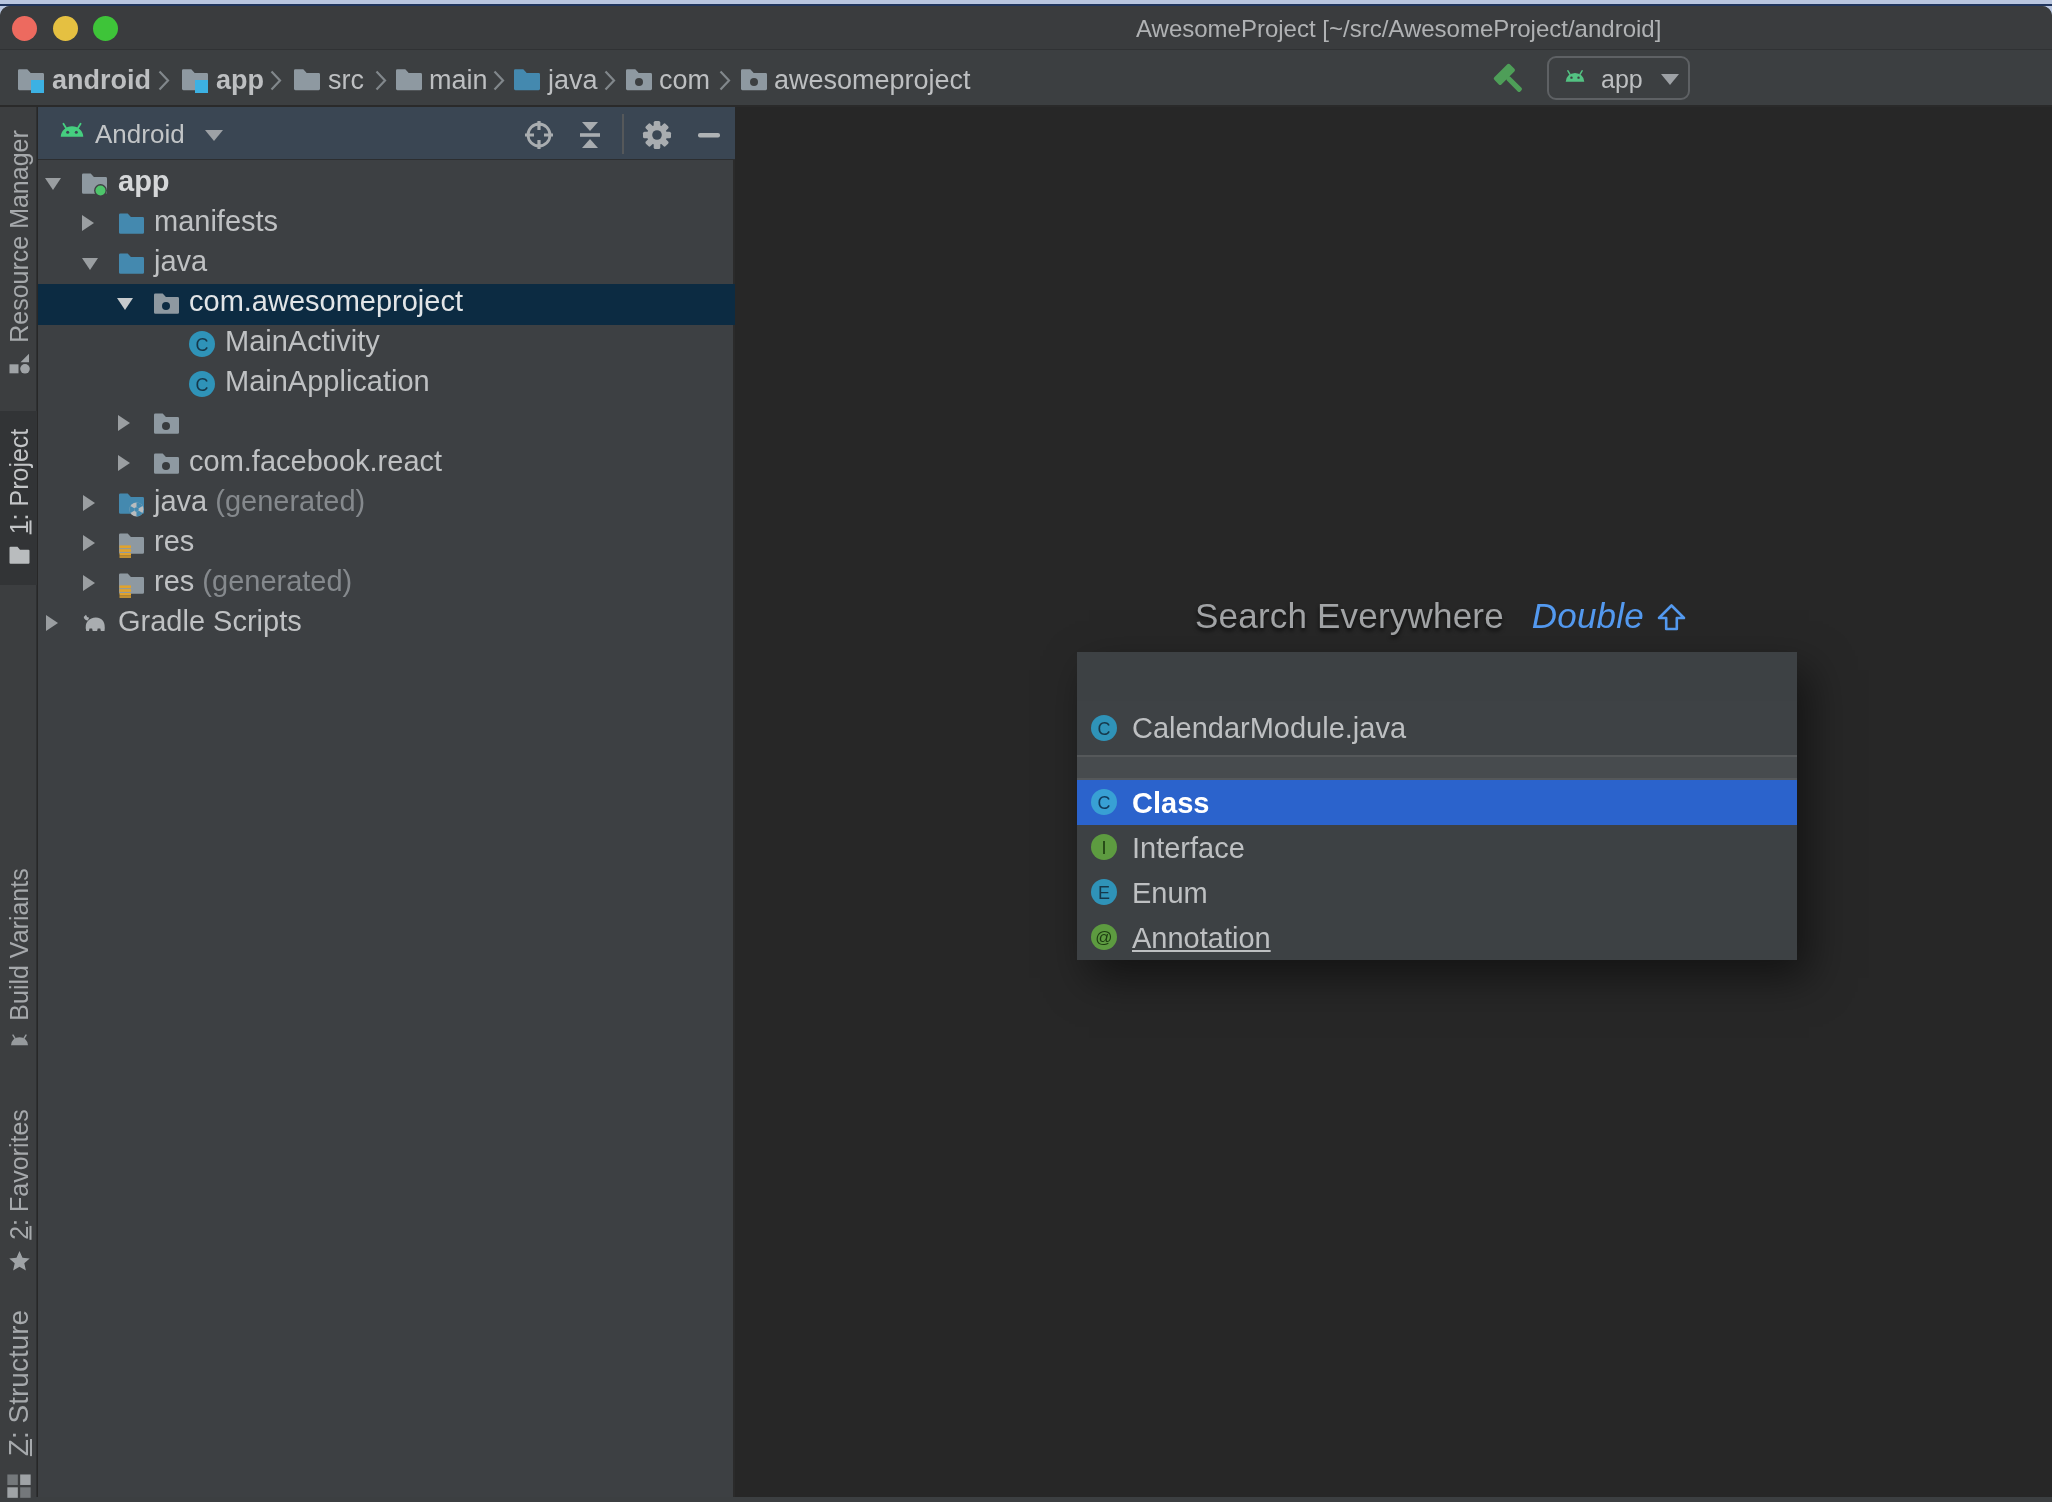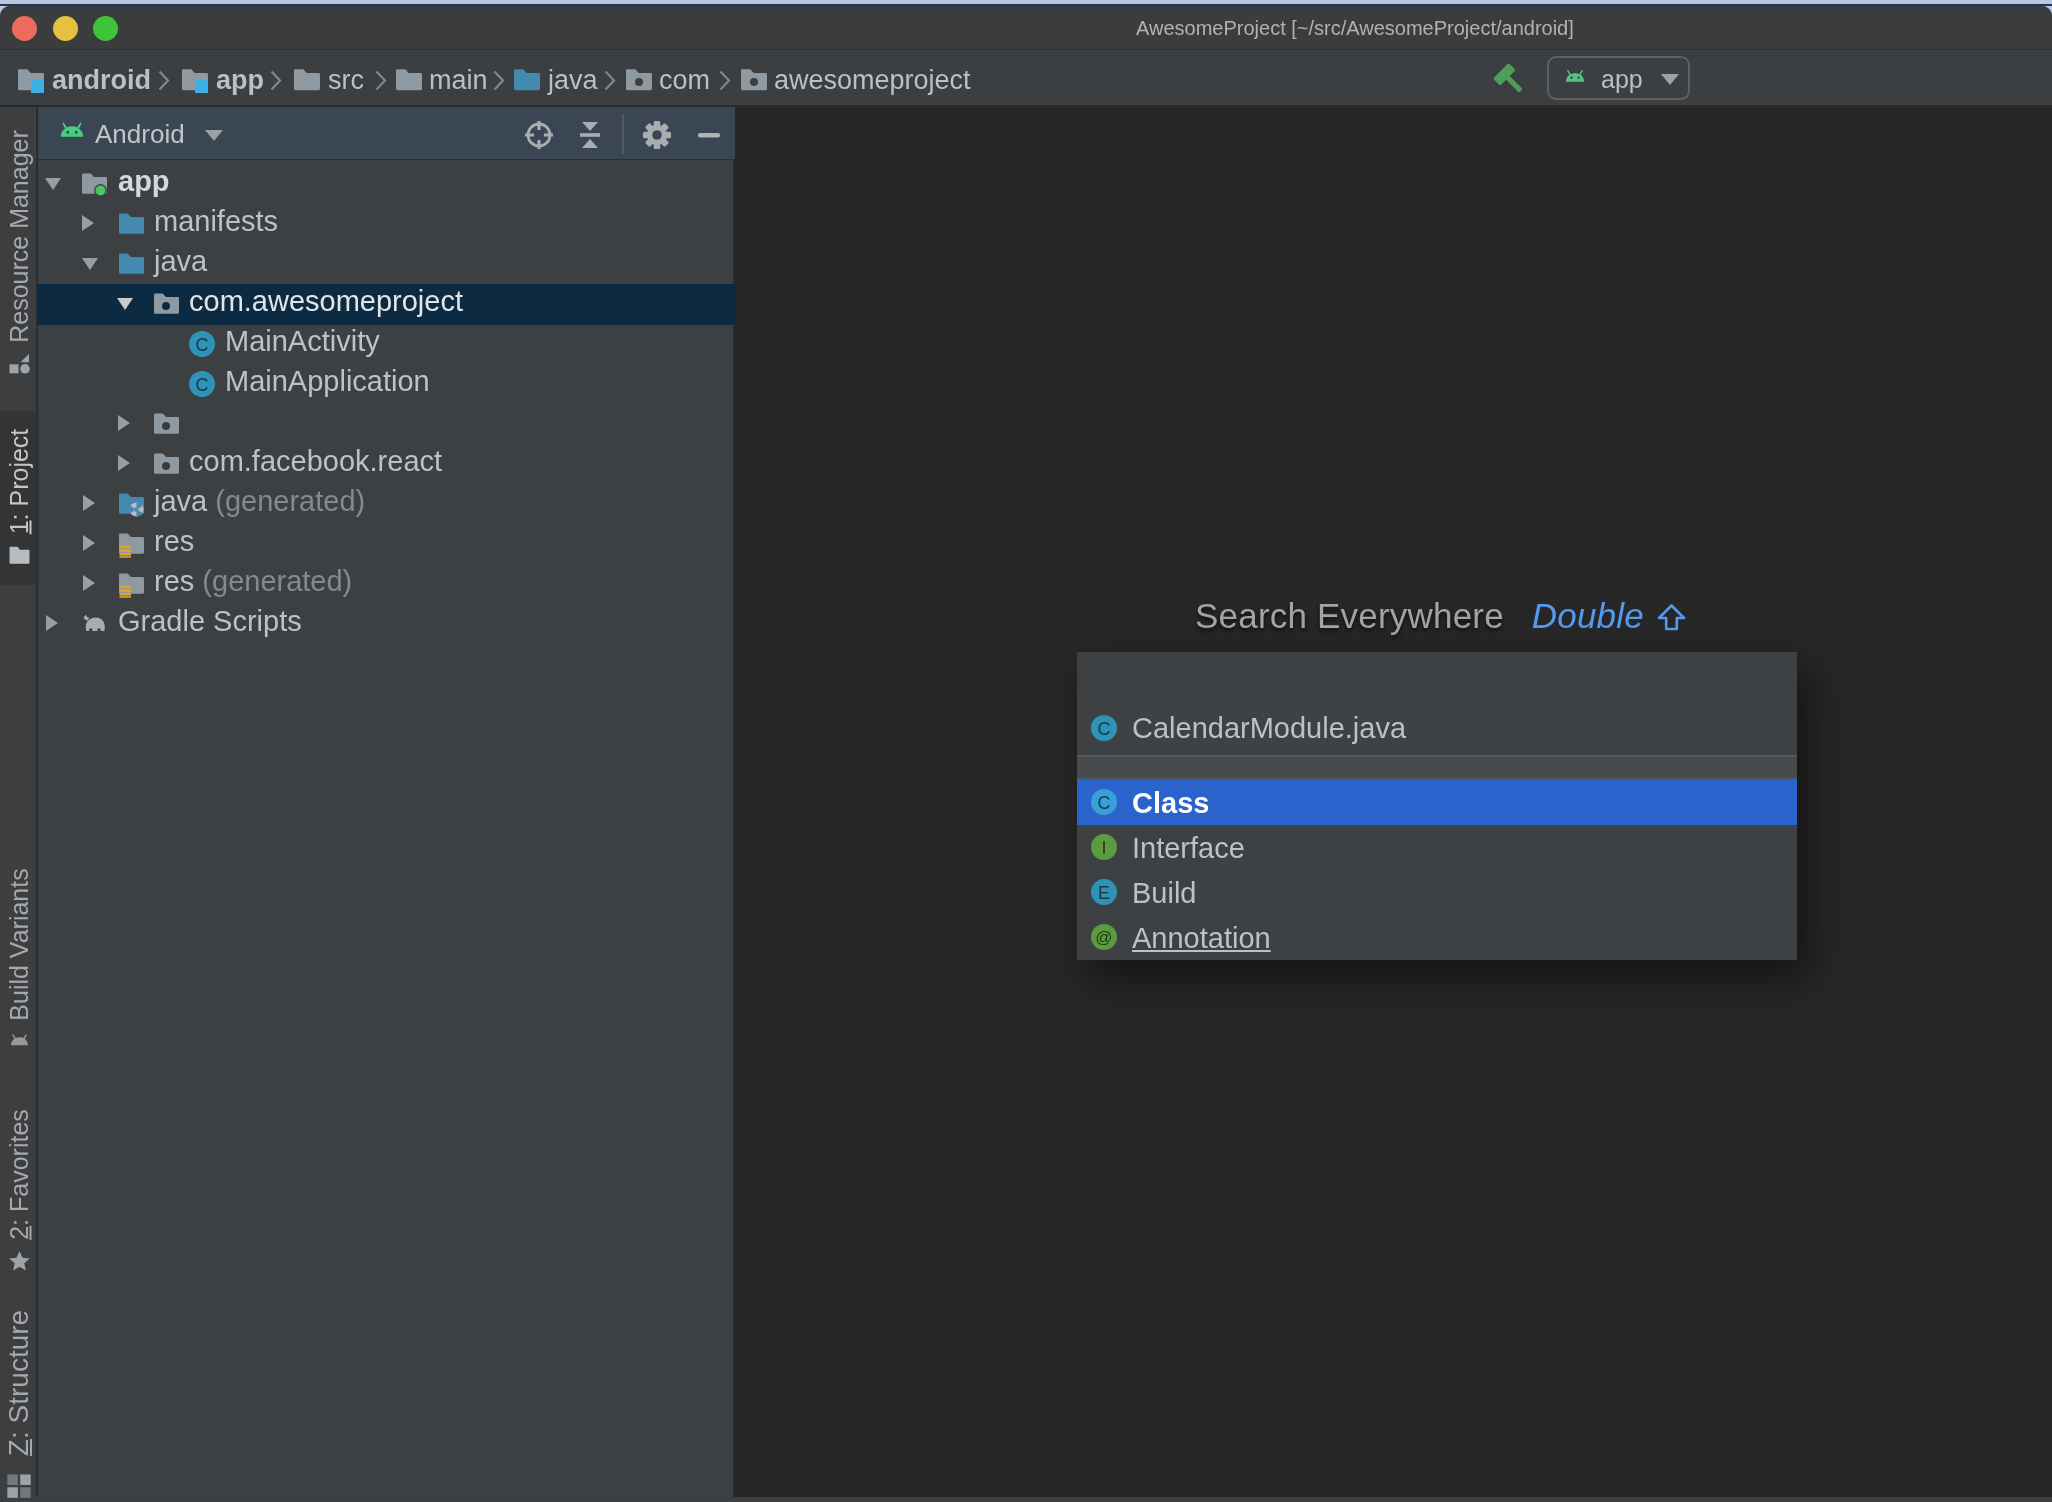--- a/index.html
+++ b/index.html
@@ -6,21 +6,21 @@
   html,body { width:2052px; height:1502px; overflow:hidden; }
   body { background:#b9c6df; font-family:"Liberation Sans", sans-serif; }
   .abs { position:absolute; }
   #deskline { position:absolute; left:0; top:4px; width:2052px; height:2px; background:#20355c; }
   #window { position:absolute; left:0; top:6px; width:2052px; height:1496px;
             background:#3c3f41; border-radius:10px 10px 0 0; overflow:hidden; }
   
   #titlebar { position:absolute; left:0; top:0; width:2052px; height:43px; background:#3a3c3e; }
   .tl { position:absolute; top:10px; width:25px; height:25px; border-radius:50%; }
   #title { position:absolute; left:1136px; top:0; height:43px; line-height:45px;
-           font-size:20px; color:#b0b2b4; white-space:nowrap; }
+           font-size:24px; color:#b0b2b4; white-space:nowrap; }
   
   #toolbar { position:absolute; left:0; top:43px; width:2052px; height:58px; background:#3c3f41;
              border-top:1px solid #303234; border-bottom:2px solid #2a2a2a; }
   .crumb { position:absolute; top:0; height:58px; line-height:60px; font-size:27px; color:#bdbfc1; white-space:nowrap; }
   .crumb.b { font-weight:bold; }
   .chev { position:absolute; top:20px; width:12px; height:21px; }
   .cicon { position:absolute; top:15px; width:30px; height:30px; }
   .combo { position:absolute; top:6px; height:44px; border:2px solid #5e6164; border-radius:9px; }
   .combotxt { position:absolute; top:0; height:40px; line-height:42px; font-size:25px; color:#bdbfc1; white-space:nowrap; }
   .dropTri { position:absolute; width:0; height:0; border-left:9px solid transparent; border-right:9px solid transparent; border-top:11px solid #9da1a5; }
@@ -382,21 +382,21 @@
               <circle cx="14" cy="14" r="13" fill="#5d9b40"></circle>
               <text x="14" y="20.5" font-size="18" text-anchor="middle" fill="#1c3c10" font-family="Liberation Sans, sans-serif">I</text>
             </svg>
           <div class="ptxt" style="top:0; height:45px; line-height:46px;">Interface</div>
         </div>
         <div class="prow" style="top:218px; height:45px;">
           <svg class="picon" style="top:8px" viewBox="0 0 28 28">
               <circle cx="14" cy="14" r="13" fill="#2f93b8"></circle>
               <text x="14" y="20.5" font-size="18" text-anchor="middle" fill="#16384a" font-family="Liberation Sans, sans-serif">E</text>
             </svg>
-          <div class="ptxt" style="top:0; height:45px; line-height:46px;">Build</div>
+          <div class="ptxt" style="top:0; height:45px; line-height:46px;">Enum</div>
         </div>
         <div class="prow" style="top:263px; height:45px;">
           <svg class="picon" style="top:8px" viewBox="0 0 28 28">
               <circle cx="14" cy="14" r="13" fill="#5d9b40"></circle>
               <text x="14" y="20" font-size="17" text-anchor="middle" fill="#1c3c10" font-family="Liberation Sans, sans-serif">@</text>
             </svg>
           <div class="ptxt" style="top:0; height:45px; line-height:46px;text-decoration:underline;">Annotation</div>
         </div>
       </div>
     </div>

